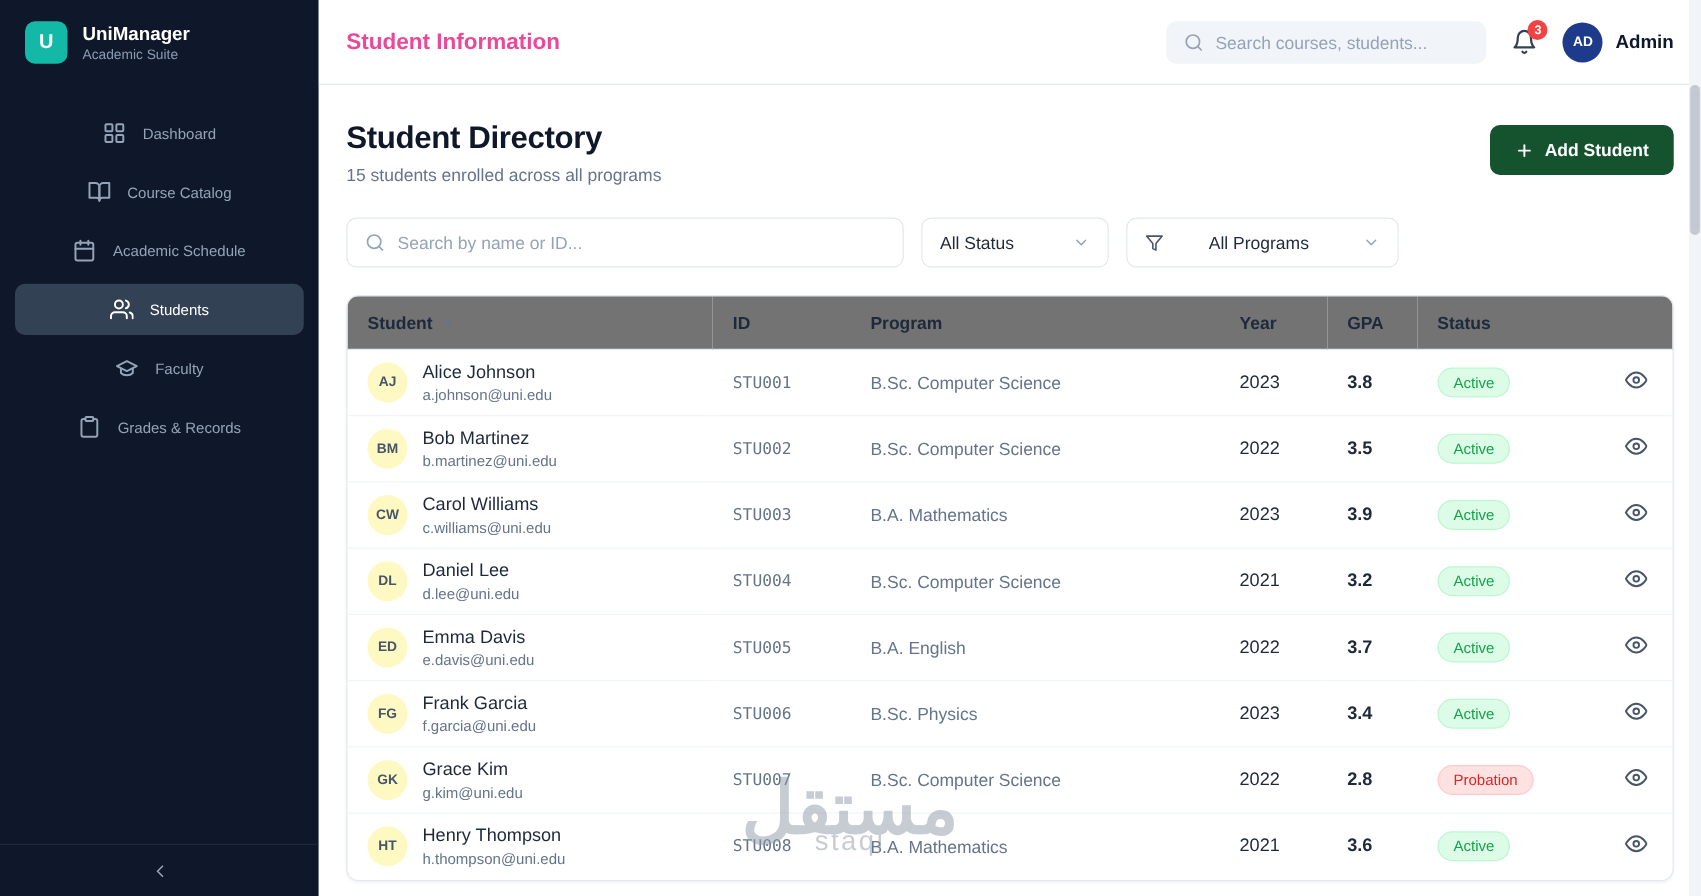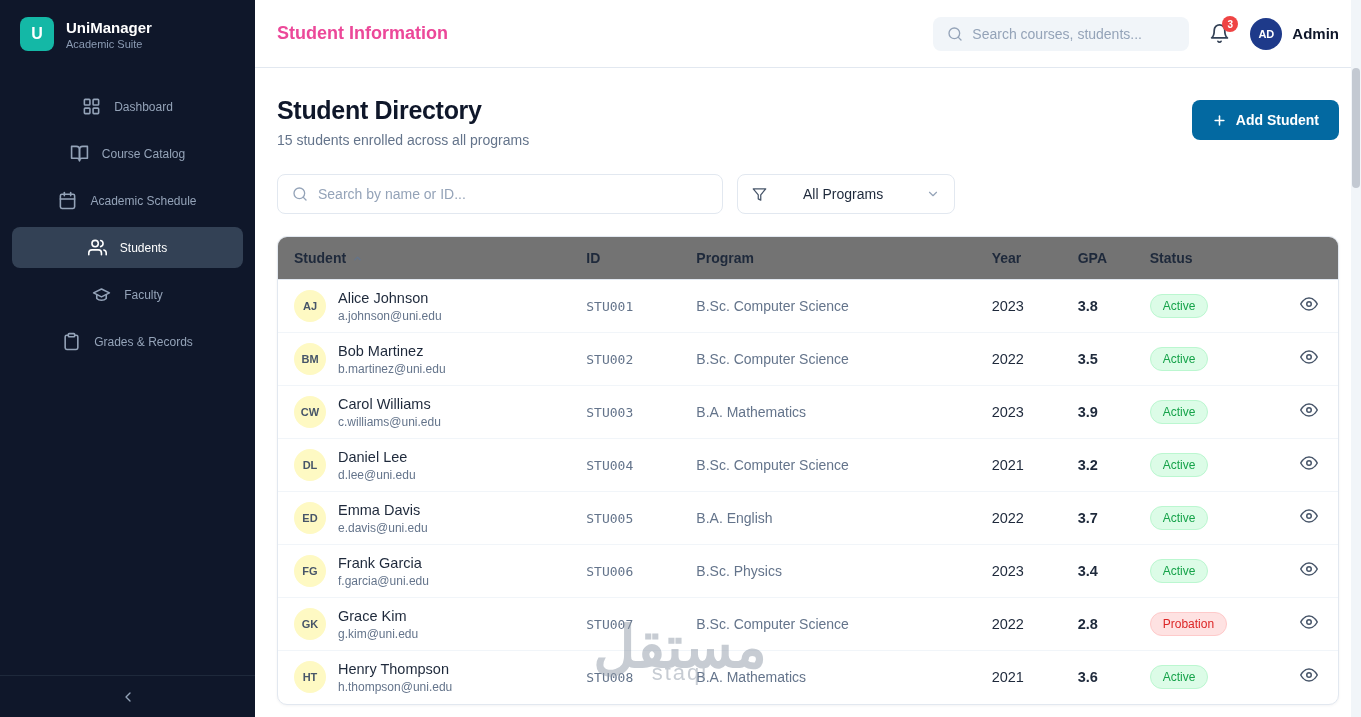--- a/index.html
+++ b/index.html
@@ -45,21 +45,21 @@
   .user { display:flex; align-items:center; gap:10px; cursor:pointer; }
   .user-avatar { width:32px; height:32px; border-radius:50%; background:#1e3a8a; color:#fff;
     font-size:11px; font-weight:700; display:flex; align-items:center; justify-content:center; }
   .user-name { font-weight:700; font-size:15px; color:#0f172a; }
 
   
   main { flex:1; padding:28px 22px 0 22px; overflow:hidden; }
   .page-head { display:flex; justify-content:space-between; align-items:flex-start; margin-bottom:26px; }
   .page-title { font-size:25px; font-weight:800; color:#0f172a; letter-spacing:-0.3px; }
   .page-subtitle { margin-top:7px; font-size:14px; color:#64748b; }
-  .add-btn { background:#0369a1; color:#fff; border:none; border-radius:8px;
+  .add-btn { background:#14532d; color:#fff; border:none; border-radius:8px;
     padding:0 20px; height:40px; font-size:14px; font-weight:600; display:flex;
     align-items:center; gap:9px; cursor:pointer; margin-top:4px; font-family:inherit; }
   .add-btn svg { width:15px; height:15px; }
 
   .filters { display:flex; gap:14px; margin-bottom:22px; }
   .filter-search { display:flex; align-items:center; gap:10px; border:1px solid #e2e8f0;
     border-radius:8px; padding:0 14px; height:40px; width:446px; color:#94a3b8; background:#fff; }
   .filter-search input { border:none; outline:none; font-size:14px; width:100%;
     color:#334155; font-family:inherit; }
   .filter-search input::placeholder { color:#94a3b8; }
@@ -243,20 +243,28 @@
 
       <div class="filters">
         <div class="filter-search">
           <span style="display:flex;">
             <svg viewBox="0 0 24 24" width="16" height="16" fill="none" stroke="currentColor" stroke-width="2" stroke-linecap="round">
                 <circle cx="11" cy="11" r="8"></circle>
                 <line x1="21" y1="21" x2="16.65" y2="16.65"></line>
               </svg>
           </span>
           <input type="text" placeholder="Search by name or ID..." style="">
+        </div>
+        <div class="select status-select">
+          <span>All Status</span>
+          <span class="chev">
+            <svg viewBox="0 0 24 24" fill="none" stroke="currentColor" stroke-width="2" stroke-linecap="round" stroke-linejoin="round">
+                <polyline points="6 9 12 15 18 9"></polyline>
+              </svg>
+          </span>
         </div>
         <div class="select program-select">
           <span class="funnel">
             <svg viewBox="0 0 24 24" fill="none" stroke="currentColor" stroke-width="2" stroke-linecap="round" stroke-linejoin="round">
                 <polygon points="22 3 2 3 10 12.5 10 19 14 21 14 12.5 22 3"></polygon>
               </svg>
           </span>
           <span style="margin-left:24px;">All Programs</span>
           <span class="chev">
             <svg viewBox="0 0 24 24" fill="none" stroke="currentColor" stroke-width="2" stroke-linecap="round" stroke-linejoin="round">

